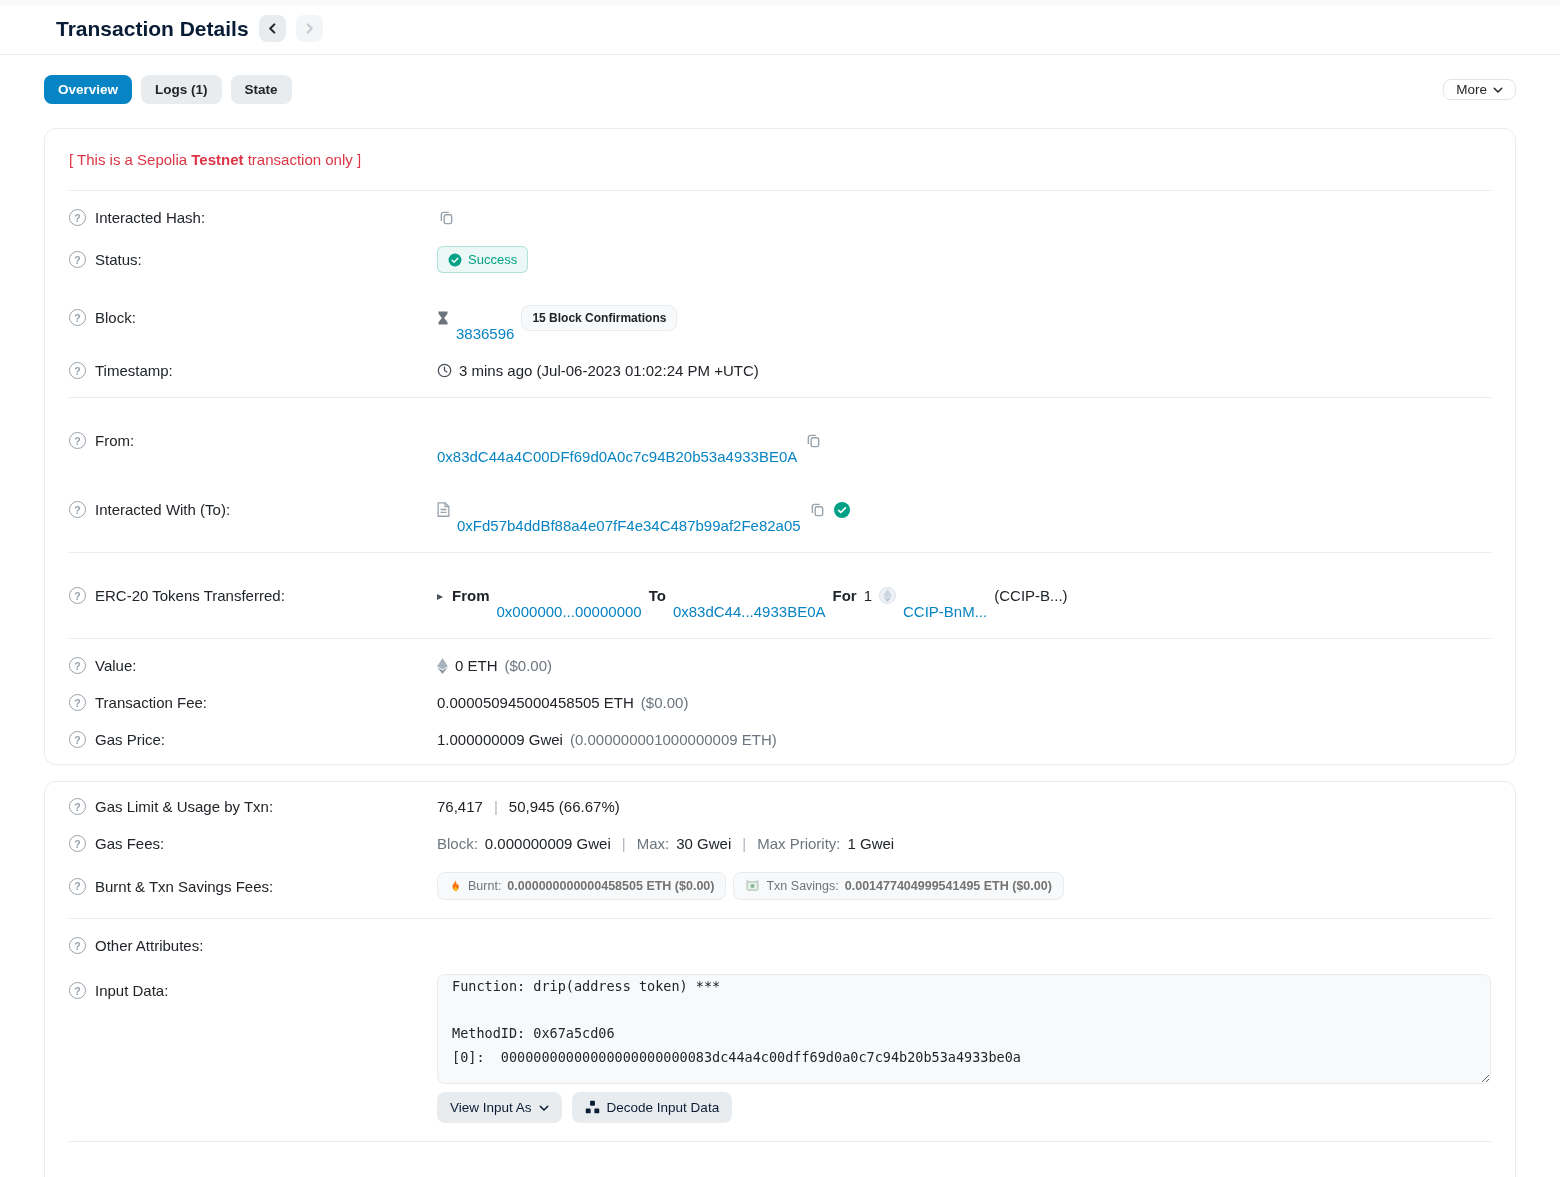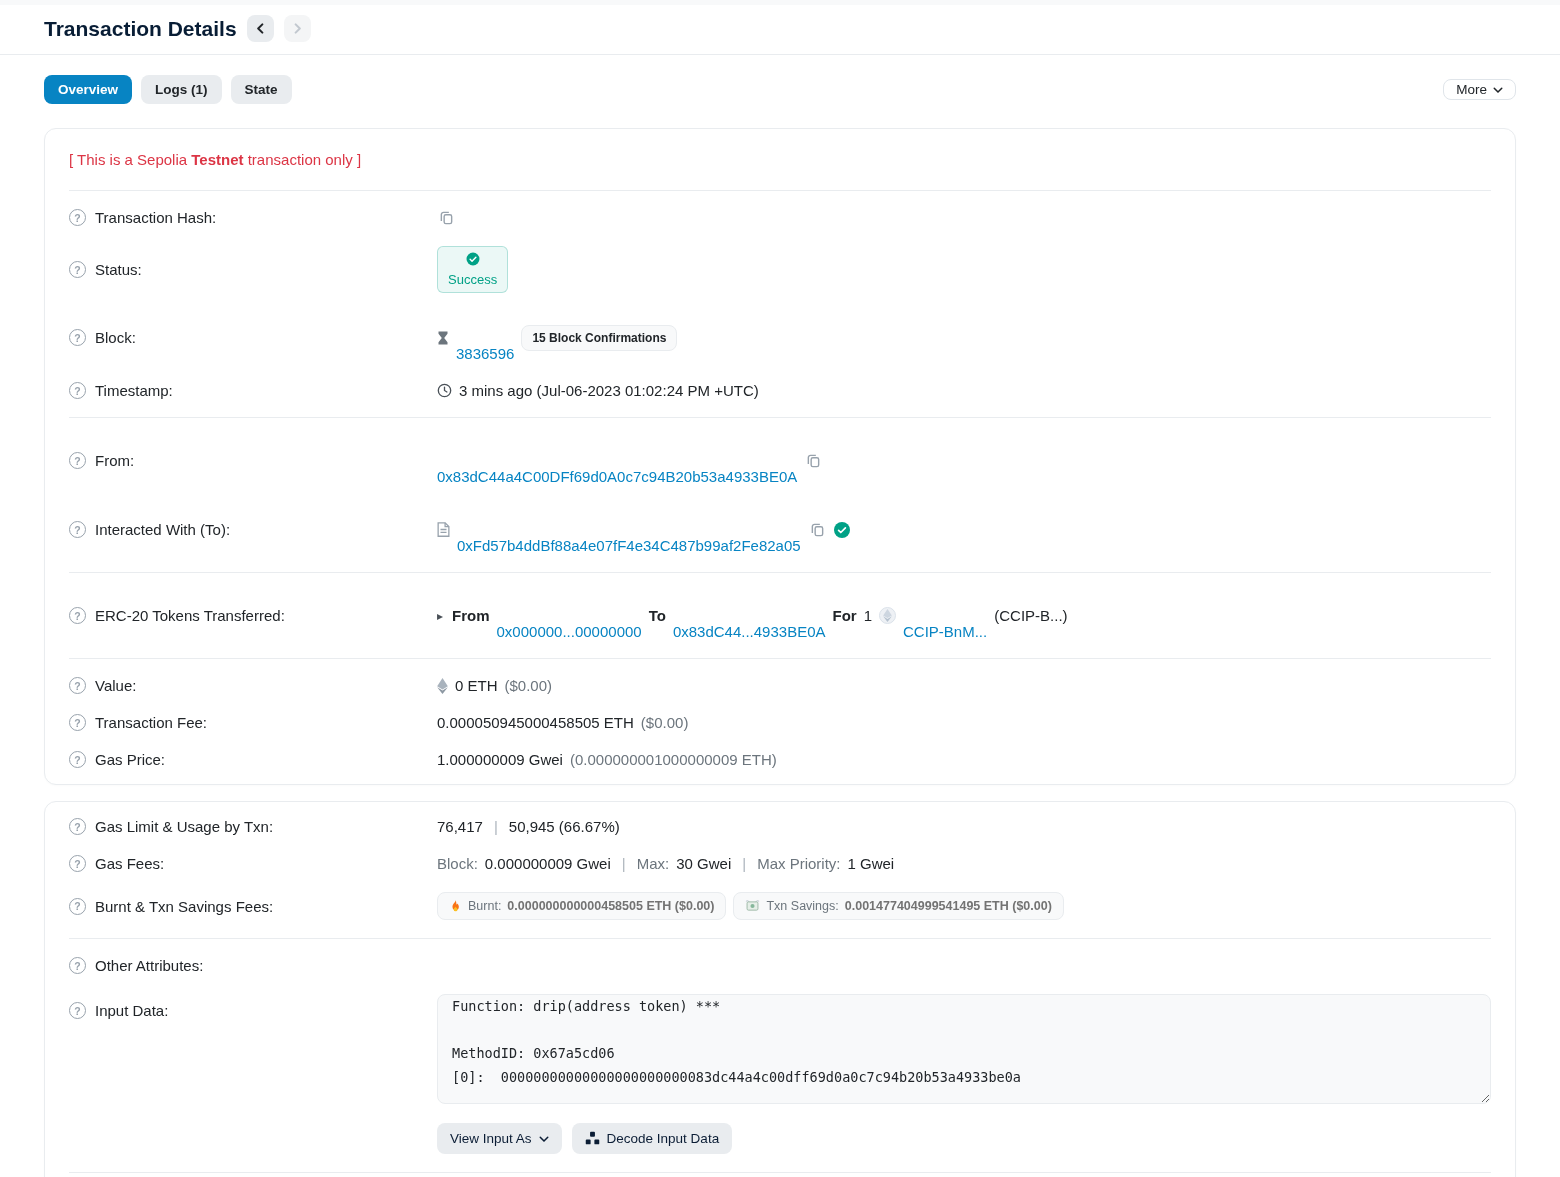--- a/index.html
+++ b/index.html
@@ -7,21 +7,21 @@
   body {
     font-family: "Liberation Sans", "DejaVu Sans", sans-serif;
     color: #212529;
     width: 1560px;
     font-size: 15px;
   }
   .top-strip { height: 5px; background: #f8f9fa; }
   .container { padding: 0 44px; }
 
   
-  .page-header { display: flex; align-items: center; gap: 10px; padding: 10px 0 12px; }
+  .page-header { display: flex; align-items: center; gap: 10px; padding: 10px 0 12px; margin-left: 12px; }
   .page-title { font-size: 21px; font-weight: 700; color: #081d35; margin: 0; }
   .nav-btn {
     width: 27px; height: 27px; border: none; border-radius: 8px;
     display: inline-flex; align-items: center; justify-content: center;
     cursor: pointer; padding: 0;
   }
   .nav-btn.prev { background: #e9ecef; color: #212529; }
   .nav-btn.next { background: #f4f5f6; color: #c2c8cf; }
   .header-divider { border: none; border-top: 1px solid #e9ecef; margin: 0; }
 
@@ -70,21 +70,21 @@
   .dark { color: #212529; }
   .bold { font-weight: 600; }
   .link { color: #0784c3; text-decoration: none; cursor: pointer; margin-top: 32px; }
   .pipe { color: #adb5bd; margin: 0 4px; }
 
   .icon-btn { background: none; border: none; padding: 0 2px; cursor: pointer; display: inline-flex; align-items: center; }
 
   .badge-success {
     display: inline-flex; align-items: center; gap: 6px;
     background: rgba(0,161,134,0.08); border: 1px solid rgba(0,161,134,0.25);
-    color: #00a186; border-radius: 6px; padding: 5px 10px; font-size: 13px; font-weight: 500; flex-direction: column;
+    color: #00a186; border-radius: 6px; padding: 5px 10px; font-size: 13px; font-weight: 500;
   }
   .badge-gray {
     display: inline-flex; align-items: center; gap: 5px;
     background: #f8f9fa; border: 1px solid #e9ecef; border-radius: 8px;
     padding: 5px 10px; font-size: 12px; font-weight: 700; color: #212529;
   }
   .badge-attr {
     display: inline-flex; align-items: center; gap: 5px;
     background: #f8f9fa; border: 1px solid #e9ecef; border-radius: 8px;
     padding: 6px 11px; font-size: 12.5px;
@@ -107,21 +107,21 @@
   }
 
   .input-wrap { flex: 1; }
   .input-data {
     width: 100%; height: 110px; resize: both;
     background: #f8f9fa; border: 1px solid #e9ecef; border-radius: 8px;
     font-family: "DejaVu Sans Mono", "Liberation Mono", monospace;
     font-size: 13.5px; color: #212529; padding: 0 14px; line-height: 1.75;
     white-space: pre; overflow: auto;
   }
-  .input-actions { display: flex; gap: 10px; margin-top: 12px; }
+  .input-actions { display: flex; gap: 10px; margin-top: 1px; }
   .gray-btn {
     background: #e9ecef; border: none; border-radius: 8px; padding: 8px 13px;
     font-size: 13.5px; font-weight: 500; color: #0b1d35; cursor: pointer;
     display: inline-flex; align-items: center; gap: 7px; font-family: inherit;
   }
 
   .footer-band { height: 14px; background: #f8f9fa; }
 </style>
 </head>
 <body>
@@ -163,21 +163,21 @@
 
   <div class="card">
     <div class="warning">
       <span>[ This is a Sepolia </span><b>Testnet</b><span> transaction only ]</span>
     </div>
     <hr class="hr">
 
     <div class="row">
       <div class="row-label">
         <span class="q">?</span>
-        <span>Transaction Hash:</span>
+        <span>Interacted Hash:</span>
       </div>
       <div class="row-value">
         <button class="icon-btn">
           <svg width="15" height="15" viewBox="0 0 16 16" fill="none" stroke="#98a2ac" stroke-width="1.5">
               <rect x="5.5" y="5" width="8" height="9.5" rx="1.8"></rect>
               <path d="M10.5 2.5H4.8a2.3 2.3 0 0 0-2.3 2.3v7"></path>
             </svg>
         </button>
       </div>
     </div>

